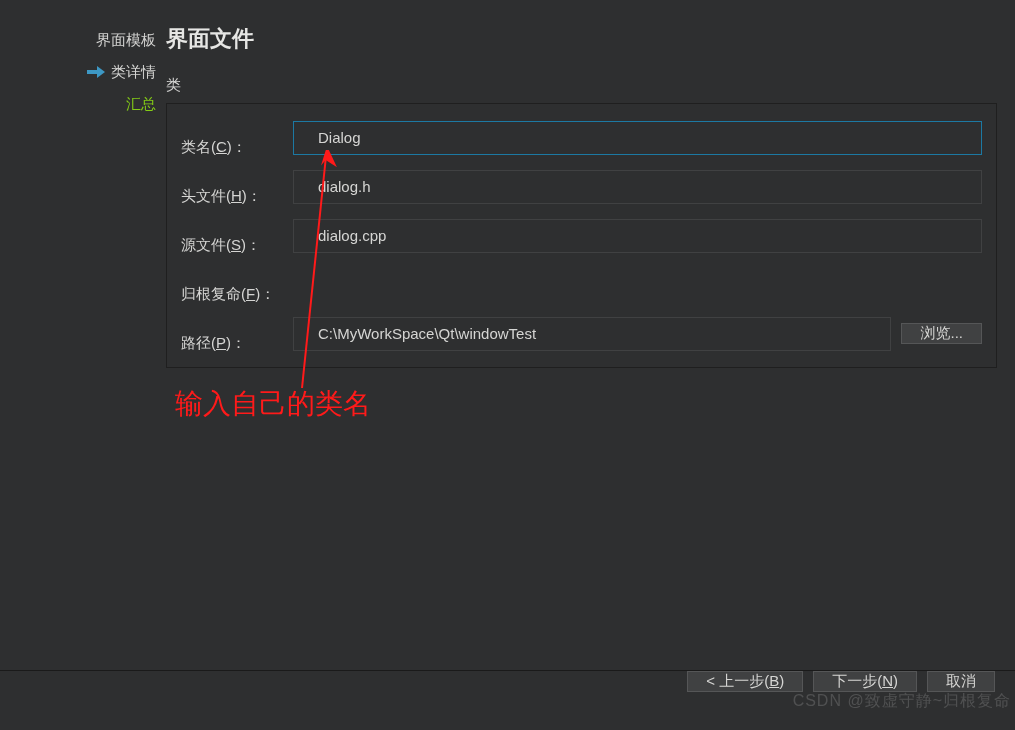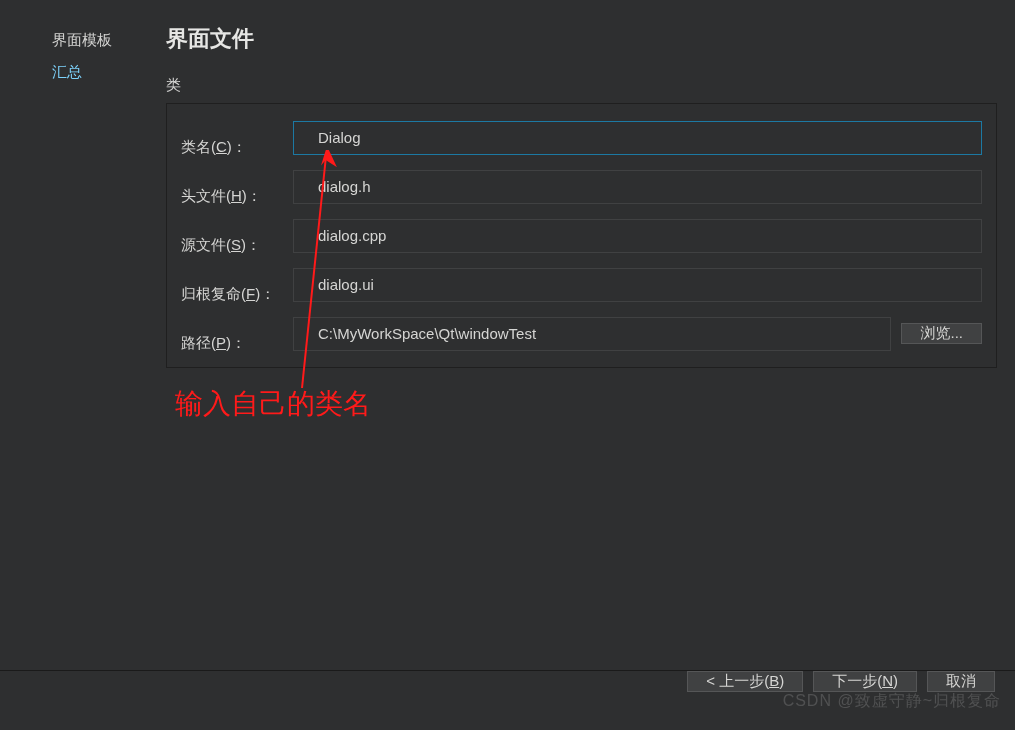--- a/index.html
+++ b/index.html
@@ -20,22 +20,23 @@
 }
 .sidebar {
   width: 128px;
   flex-shrink: 0;
 }
 .step {
   display: flex;
   align-items: center;
   height: 32px;
   color: #d5d5d3;
-}
-.step.muted { color: #7dd3fc; }
+  justify-content: flex-end;
+}
+.step.muted { color: #84cc16; }
 .arrow-slot {
   width: 24px;
   display: flex;
   justify-content: flex-start;
 }
 .content {
   flex: 1;
   padding-left: 10px;
 }
 .title {
@@ -115,38 +116,46 @@
   display: flex;
   justify-content: flex-end;
   align-items: flex-start;
   padding-right: 20px;
   gap: 10px;
 }
 .footer .button { margin-left: 0; }
 .footer .button .ul { text-decoration: underline; }
 .watermark {
   position: absolute;
-  right: 14px;
+  right: 4px;
   bottom: 18px;
   color: rgba(200,200,200,0.22);
   font-size: 16px;
   pointer-events: none;
   letter-spacing: 1px;
   text-align: center;
 }
 </style>
 </head>
 <body>
 
 <div class="main">
   <div class="sidebar">
     <div class="step">
       <span class="arrow-slot"></span>
       <span>界面模板</span>
     </div>
+    <div class="step">
+      <span class="arrow-slot">
+        <svg width="18" height="12" viewBox="0 0 18 12">
+            <path d="M0 4 L10 4 L10 0 L18 6 L10 12 L10 8 L0 8 Z" fill="#3d98c4"></path>
+          </svg>
+      </span>
+      <span>类详情</span>
+    </div>
     <div class="step muted">
       <span class="arrow-slot"></span>
       <span>汇总</span>
     </div>
   </div>
 
   <div class="content">
     <div class="title">界面文件</div>
     <div class="section-label">类</div>
 
@@ -170,21 +179,20 @@
         <div class="field-label">
           <span>源文件(</span><span class="ul">S</span><span>)：</span>
         </div>
         <input class="input" value="dialog.cpp" style="">
       </div>
 
       <div class="row">
         <div class="field-label">
           <span>归根复命(</span><span class="ul">F</span><span>)：</span>
         </div>
-        <input class="input" value="dialog.ui" style="">
       </div>
 
       <div class="row">
         <div class="field-label">
           <span>路径(</span><span class="ul">P</span><span>)：</span>
         </div>
         <input class="input" value="C:\MyWorkSpace\Qt\windowTest" style="">
         <button class="button">浏览...</button>
       </div>
 

